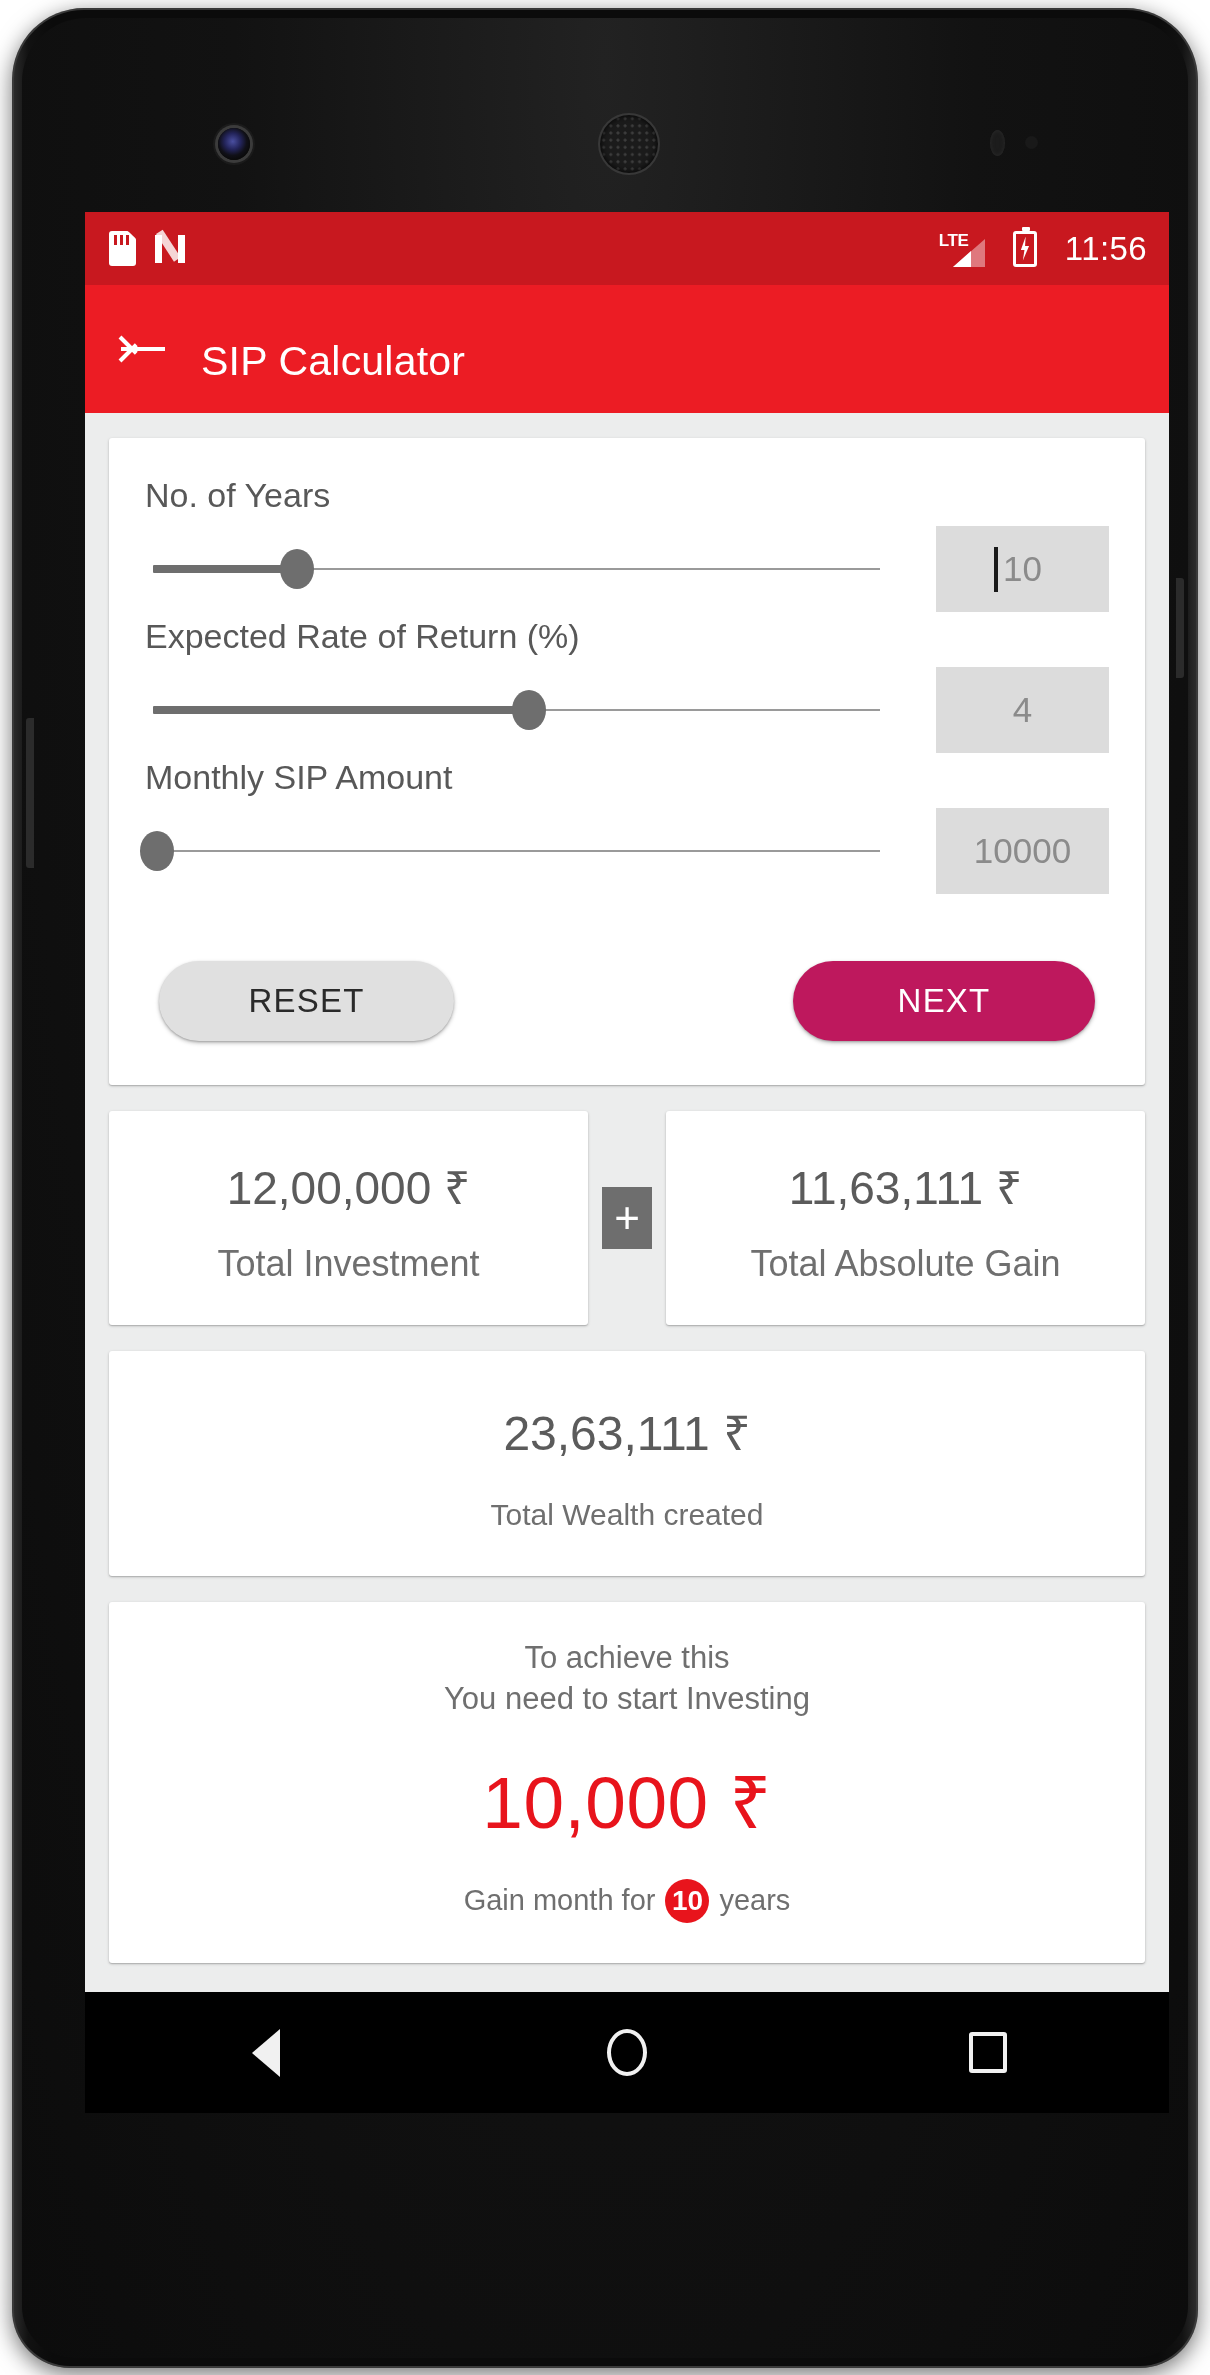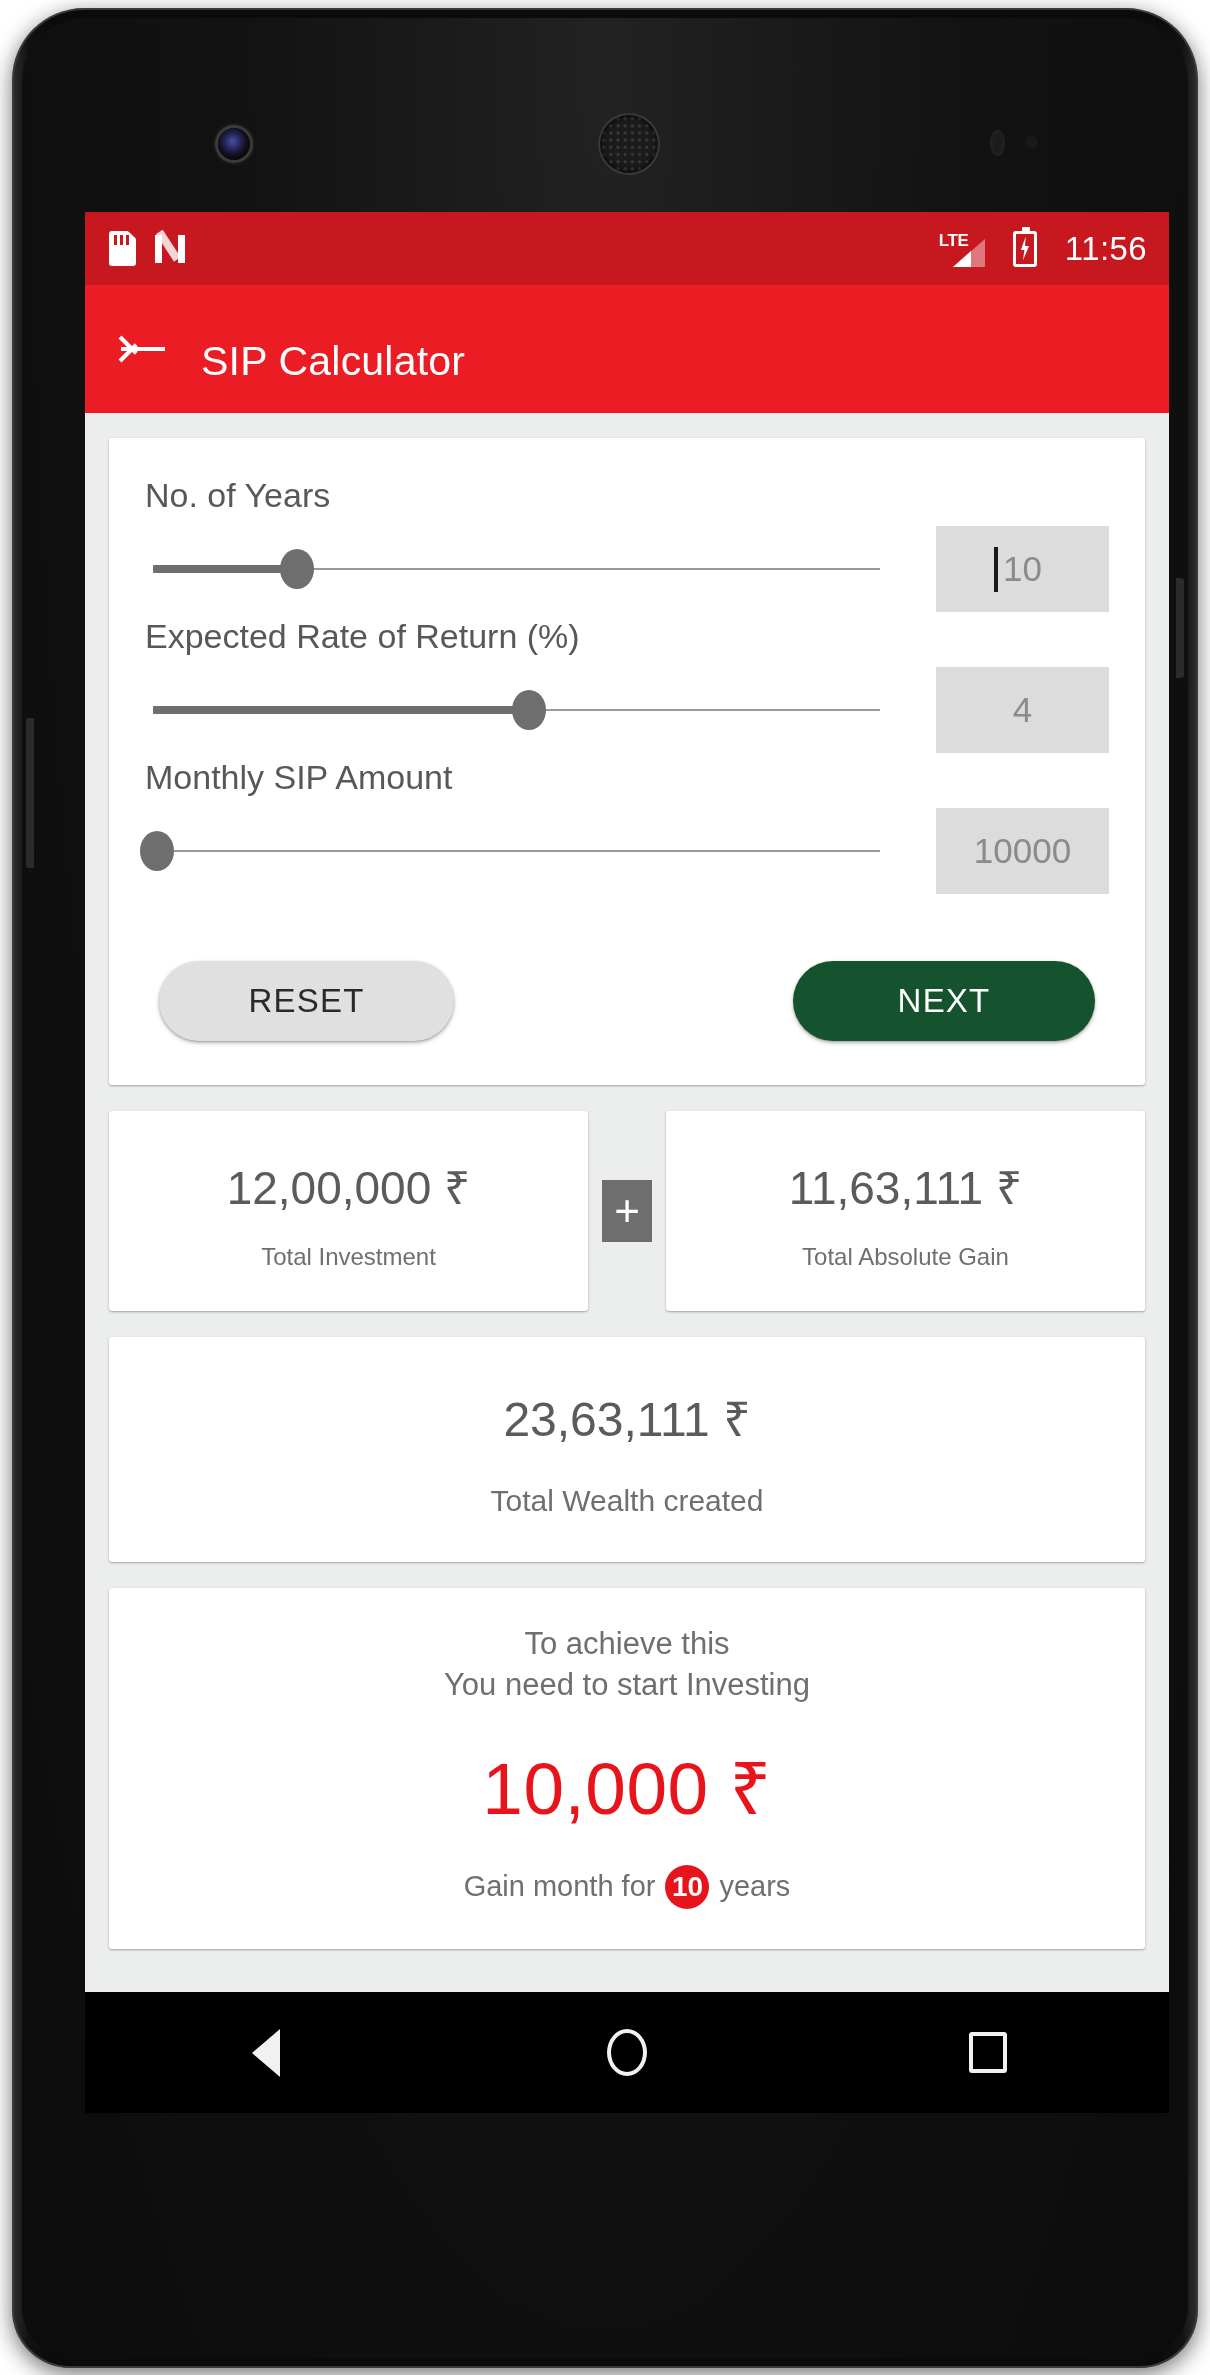--- a/index.html
+++ b/index.html
@@ -120,27 +120,27 @@
   .val-box .caret { position:absolute; width:4px; height:45px; background:#1a1a1a; }
 
   
   #btn-row { display:flex; justify-content: space-between; align-items:center; margin-top: 62px; padding: 0 14px; }
   .btn {
     border: none; border-radius: 44px; height: 80px; font-size: 33px;
     letter-spacing: 1.2px; cursor: pointer; font-family: inherit;
     box-shadow: 0 2px 4px rgba(0,0,0,.26), 0 1px 2px rgba(0,0,0,.18);
   }
   #reset-btn { width: 295px; background:#e0e0e0; color:#2a2a2a; }
-  #next-btn  { width: 302px; background:#14532d; color:#ffffff; }
+  #next-btn  { width: 302px; background:#be185d; color:#ffffff; }
 
   
   #result-row { display:flex; align-items: stretch; margin: 26px 24px 0 24px; }
   .res-card { flex: 1; padding: 44px 10px 40px; text-align:center; }
   .res-value { font-size: 46px; color:#5b5b5b; font-weight:400; }
-  .res-label { font-size: 24px; color:#6f6f6f; margin-top: 26px; }
+  .res-label { font-size: 36px; color:#6f6f6f; margin-top: 26px; }
   #plus-badge {
     width: 50px; height: 62px; background:#6e6e6e; color:#fff;
     display:flex; align-items:center; justify-content:center;
     font-size: 44px; font-weight: 300; align-self: center; margin: 0 14px; line-height: 1;
   }
 
   
   #wealth-card { margin: 26px 24px 0 24px; padding: 48px 10px 44px; text-align:center; }
   #wealth-value { font-size: 48px; color:#5b5b5b; }
   #wealth-label { font-size: 30px; color:#6f6f6f; margin-top: 34px; }

